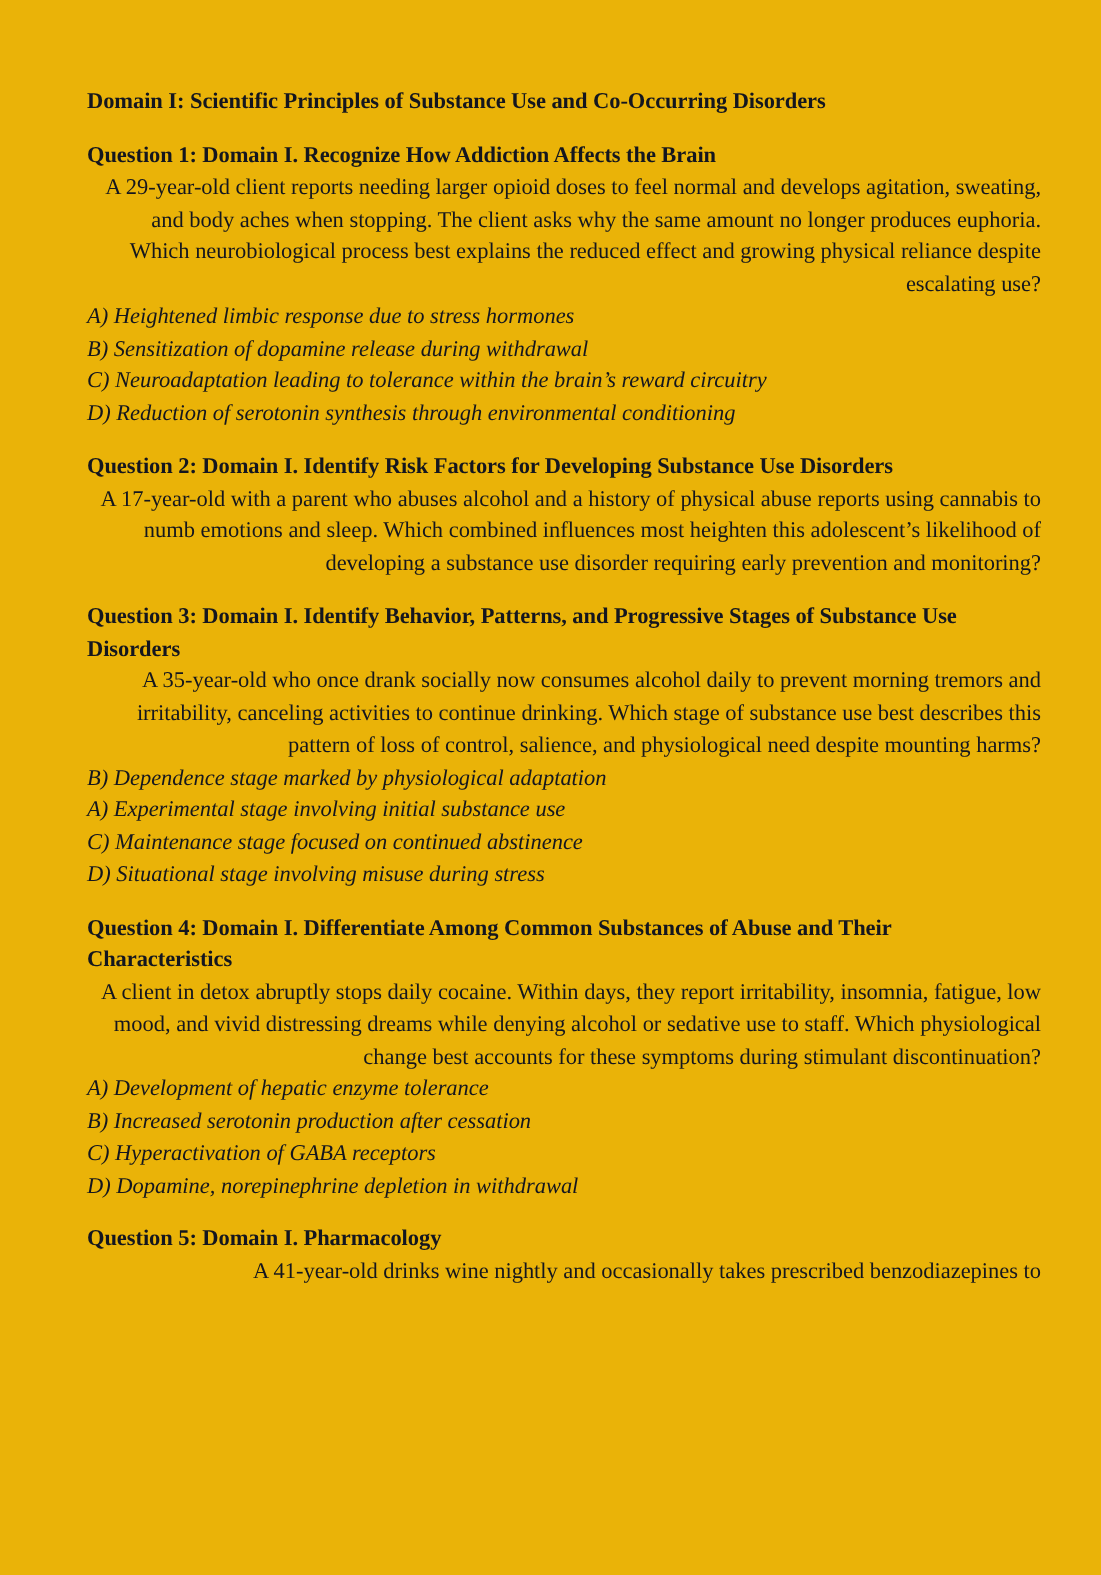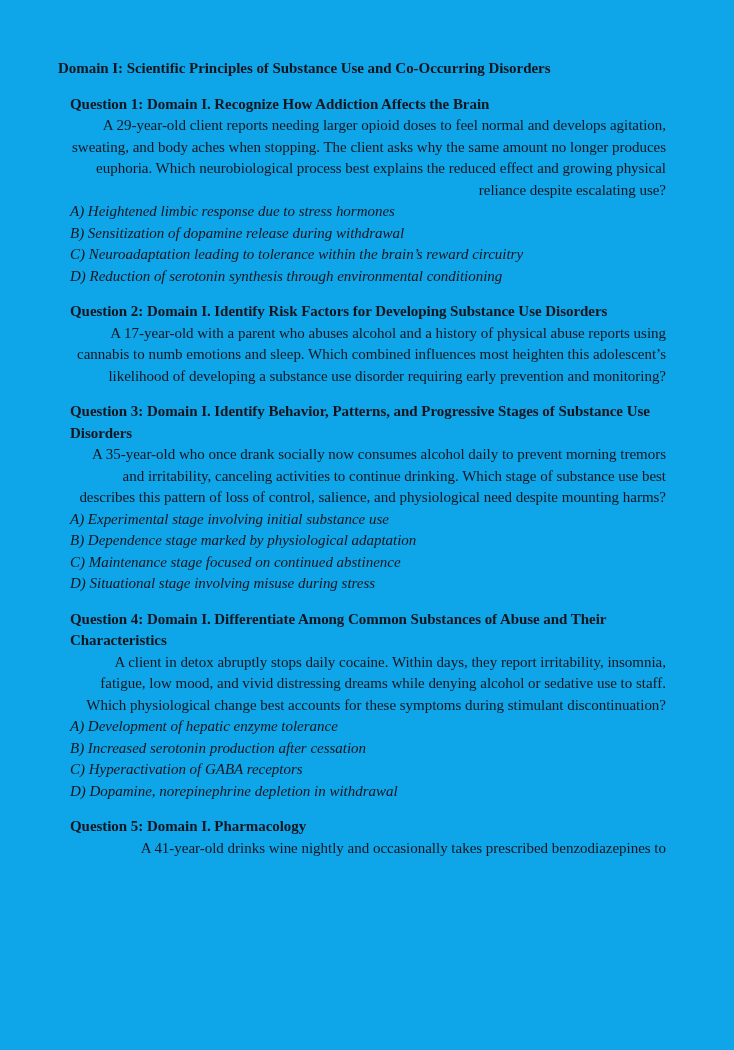--- a/index.html
+++ b/index.html
@@ -13,33 +13,33 @@
     height: 1050px;
     overflow: hidden;
     font-family: "Liberation Serif", "DejaVu Serif", serif;
     color: #14161f;
     -webkit-font-smoothing: antialiased;
   }
   .page {
     position: relative;
     width: 734px;
     height: 1050px;
-    background: #0ea5e9;
+    background: #eab308;
     box-sizing: border-box;
-    padding: 58px 68px 0 58px;
+    padding: 58px 40px 0 58px;
   }
   .doc-title {
     font-size: 15px;
     font-weight: bold;
     line-height: 21.5px;
     margin: 0 0 14px 0;
     letter-spacing: -0.05px;
   }
   .question-block {
-    margin: 0 0 14px 12px;
+    margin: 0 0 14px 0;
   }
   .q-heading {
     font-size: 15px;
     font-weight: bold;
     line-height: 21.5px;
     margin: 0;
     letter-spacing: -0.05px;
   }
   .q-stem {
     font-size: 15px;
@@ -83,22 +83,22 @@
 
   <section class="question-block">
     <h2 class="q-heading">Question 2: Domain I. Identify Risk Factors for Developing Substance Use Disorders</h2>
     <p class="q-stem">A 17-year-old with a parent who abuses alcohol and a history of physical abuse reports using cannabis to numb emotions and sleep. Which combined influences most heighten this adolescent’s likelihood of developing a substance use disorder requiring early prevention and monitoring?</p>
   </section>
 
   <section class="question-block">
     <h2 class="q-heading">Question 3: Domain I. Identify Behavior, Patterns, and Progressive Stages of Substance Use Disorders</h2>
     <p class="q-stem">A 35-year-old who once drank socially now consumes alcohol daily to prevent morning tremors and irritability, canceling activities to continue drinking. Which stage of substance use best describes this pattern of loss of control, salience, and physiological need despite mounting harms?</p>
     <ul class="q-options">
+      <li class="q-option">B) Dependence stage marked by physiological adaptation</li>
       <li class="q-option">A) Experimental stage involving initial substance use</li>
-      <li class="q-option">B) Dependence stage marked by physiological adaptation</li>
       <li class="q-option">C) Maintenance stage focused on continued abstinence</li>
       <li class="q-option">D) Situational stage involving misuse during stress</li>
     </ul>
   </section>
 
   <section class="question-block">
     <h2 class="q-heading">Question 4: Domain I. Differentiate Among Common Substances of Abuse and Their Characteristics</h2>
     <p class="q-stem">A client in detox abruptly stops daily cocaine. Within days, they report irritability, insomnia, fatigue, low mood, and vivid distressing dreams while denying alcohol or sedative use to staff. Which physiological change best accounts for these symptoms during stimulant discontinuation?</p>
     <ul class="q-options">
       <li class="q-option">A) Development of hepatic enzyme tolerance</li>

